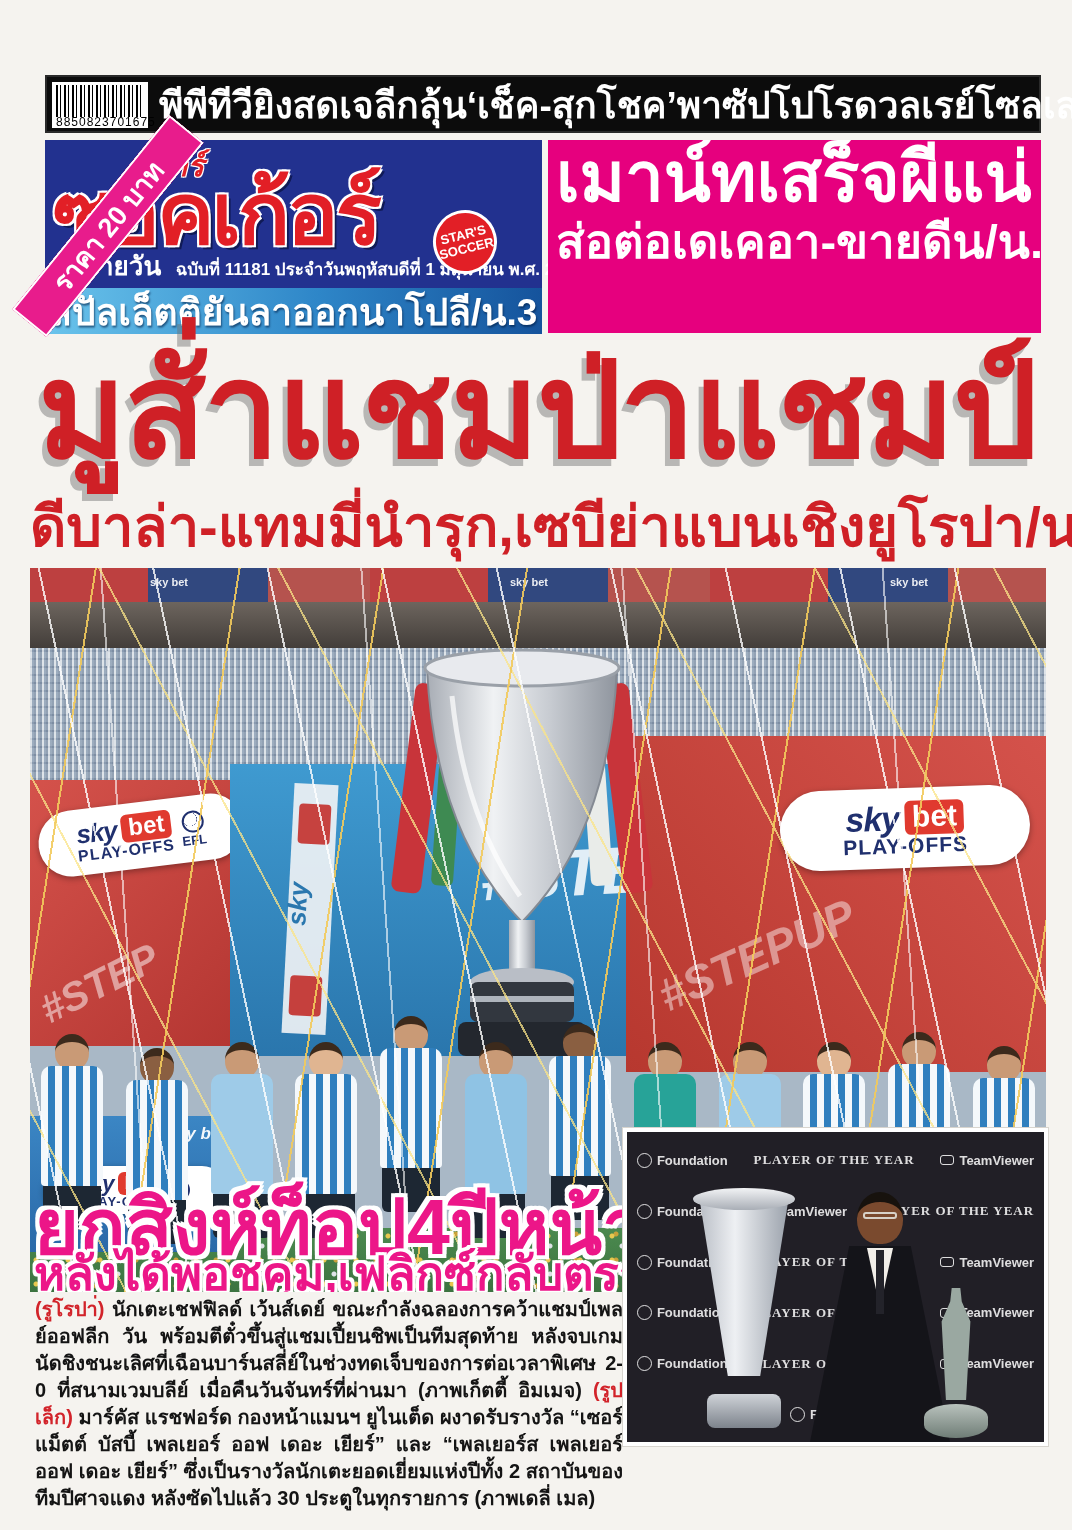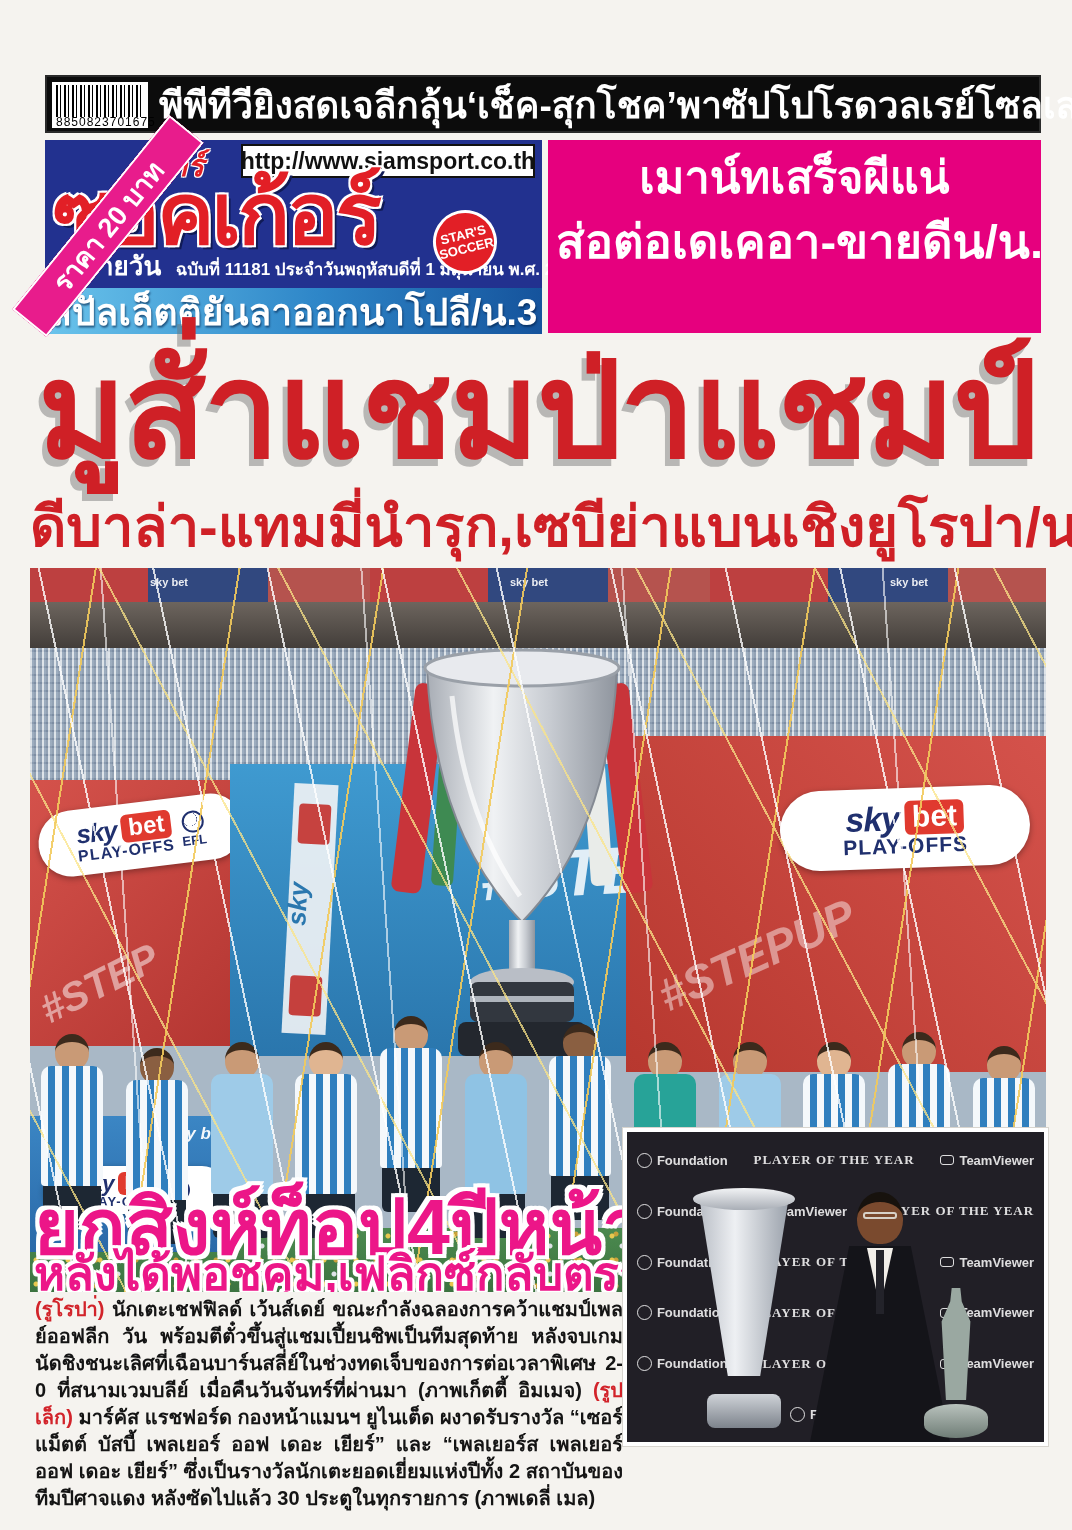--- a/index.html
+++ b/index.html
@@ -30,21 +30,21 @@
   .dateline{position:absolute;left:40px;bottom:2px;color:#fff;white-space:nowrap;}
   .dateline .daily{font-size:26px;font-weight:bold;margin-right:10px;}
   .dateline .issue{font-size:17px;font-weight:bold;}
   .ribbon{position:absolute;left:-62px;top:64px;width:250px;height:44px;background:#e81c8c;color:#fff;font-weight:bold;
           font-size:27px;display:flex;align-items:center;justify-content:center;transform:rotate(-51deg);z-index:4;
           box-shadow:0 0 0 2px #fff inset;}
 
   
   .pink-box{position:absolute;left:548px;top:140px;width:493px;height:193px;background:#e6007e;color:#fff;
             padding:2px 8px;overflow:hidden;}
-  .pink1{font-weight:bold;font-size:45px;line-height:72px;white-space:nowrap;text-align:center;}
+  .pink1{font-weight:bold;font-size:69px;line-height:72px;white-space:nowrap;text-align:left;}
   .pink2{font-weight:bold;font-size:47px;line-height:56px;white-space:nowrap;text-align:center;}
   .pink3{font-weight:bold;font-size:47px;line-height:56px;white-space:nowrap;text-align:center;}
 
   
   .blue-bar{position:absolute;left:45px;top:288px;width:497px;height:46px;
             background:linear-gradient(90deg,#6ac4ec,#2e86c8 55%,#15539c);color:#fff;font-weight:bold;font-size:37px;
             display:flex;align-items:center;justify-content:center;white-space:nowrap;
             text-shadow:1px 2px 2px rgba(0,30,70,.6);}
 
   
@@ -194,21 +194,20 @@
   <div class="topbar">
     <div class="barcode">
       <div class="bars"></div>
       <div class="num">8850823701675</div>
     </div>
     <div class="topbar-text">พีพีทีวียิงสดเจลีกลุ้น‘เช็ค-สุกโชค’พาซัปโปโรดวลเรย์โซลเสาร์ที่3มิ.ย.นี้/น.39</div>
   </div>
 
   <div class="masthead">
     <div class="logo-script">สตาร์</div>
-    <div class="url-box">http://www.siamsport.co.th</div>
     <div class="logo-main">ซอคเก้อร์</div>
     <div class="star-badge">
       <span>STAR'S</span>
       <span>SOCCER</span>
     </div>
     <div class="dateline">
       <span class="daily">รายวัน</span>
       <span class="issue">ฉบับที่ 11181 ประจำวันพฤหัสบดีที่ 1 มิถุนายน พ.ศ. 2566/ราคา 20 บาท</span>
     </div>
     <div class="ribbon">ราคา 20 บาท</div>

